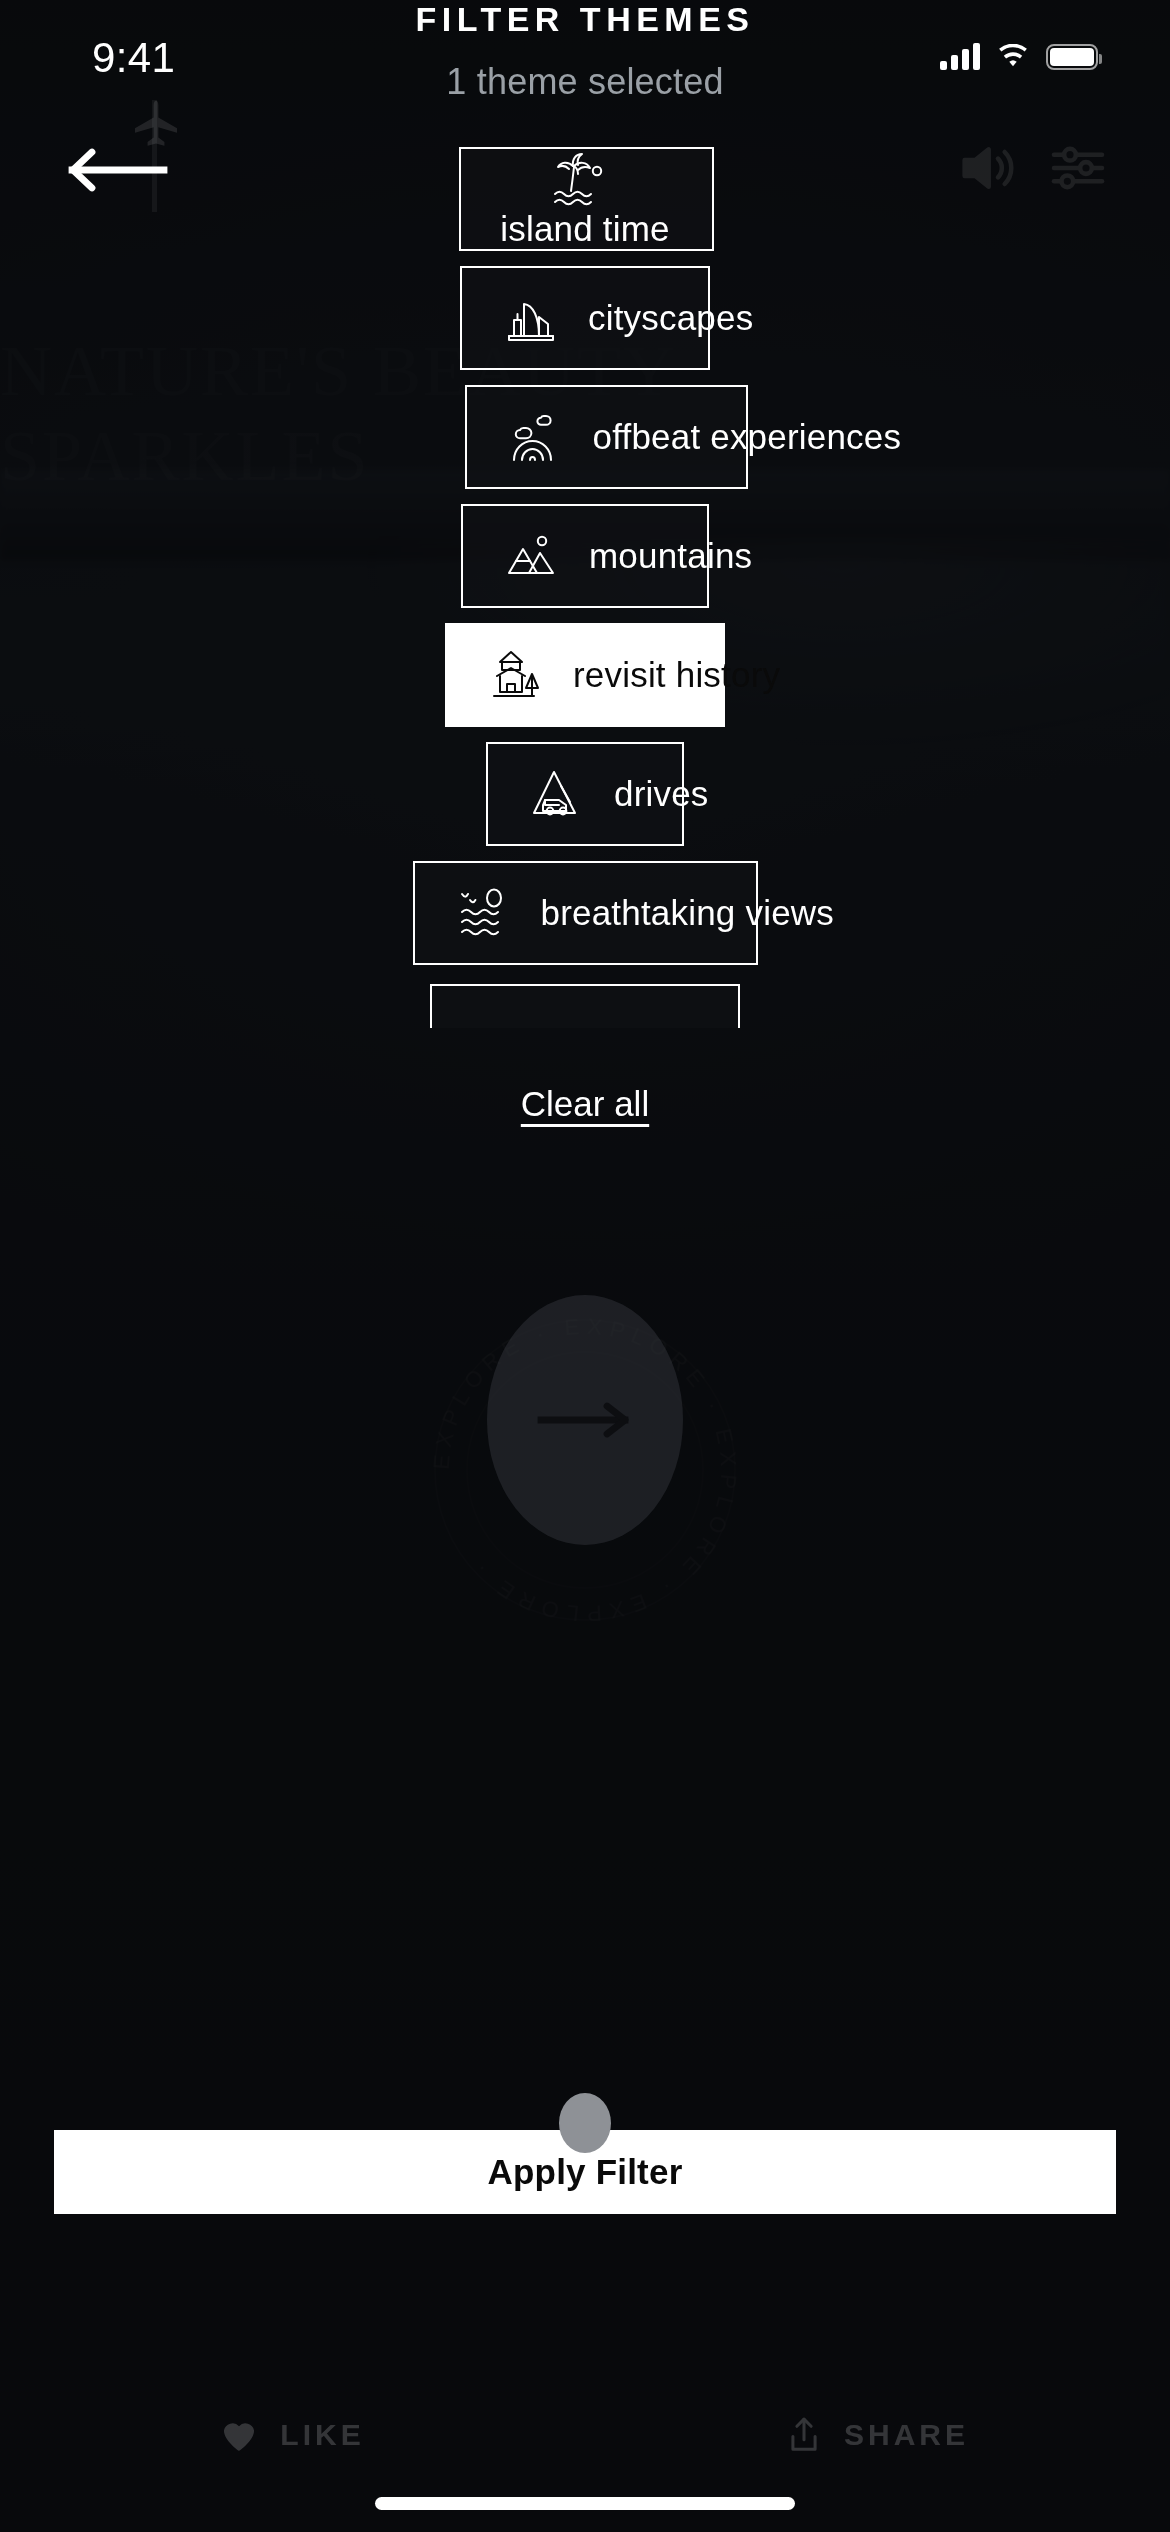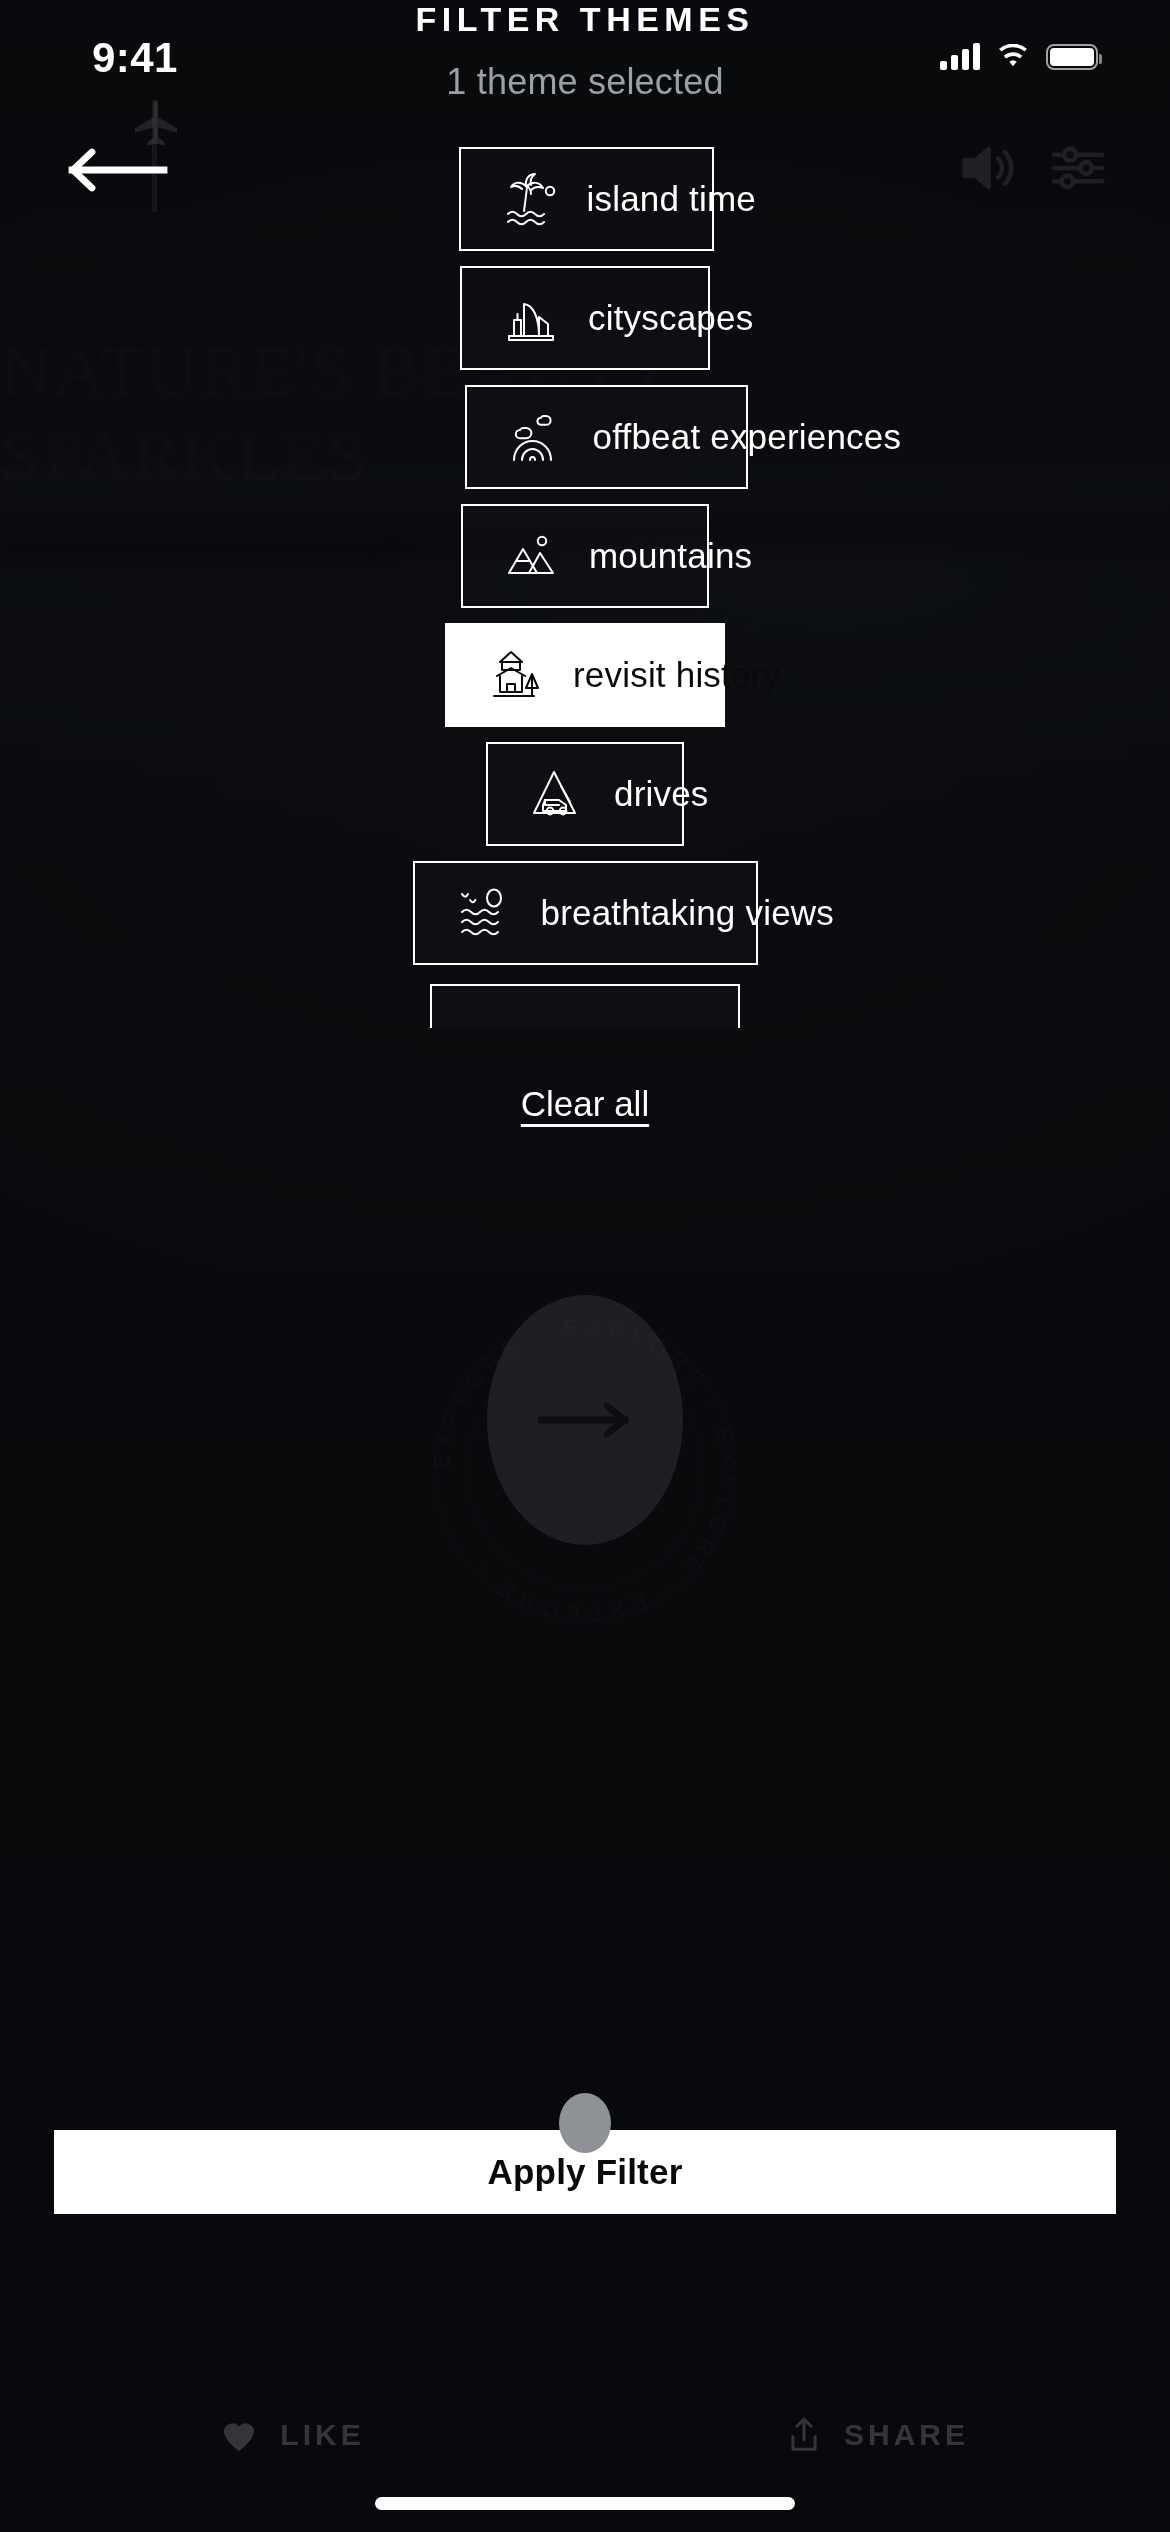--- a/index.html
+++ b/index.html
@@ -49,21 +49,21 @@
     position:absolute; inset:0; background:rgba(8,9,11,.80);
   }
 
   
   #status-bar{
     position:absolute; left:0; right:0; top:0; height:110px;
     display:flex; align-items:center; justify-content:space-between;
     padding:0 72px 0 92px; z-index:40;
   }
   #status-time{
-    color:#fff; font-size:42px; font-weight:700; letter-spacing:.4px;
+    color:#fff; font-size:42px; font-weight:400; letter-spacing:.4px;
     margin-top:6px;
   }
   #status-right{ display:flex; align-items:center; gap:16px; margin-top:4px; }
   .sig-bars{ display:flex; align-items:flex-end; gap:4px; height:26px; }
   .sig-bars i{ width:7px; background:#fff; border-radius:2px; display:block; }
   .sig-bars i:nth-child(1){ height:9px; }
   .sig-bars i:nth-child(2){ height:15px; }
   .sig-bars i:nth-child(3){ height:21px; }
   .sig-bars i:nth-child(4){ height:27px; }
   .batt{
@@ -130,21 +130,21 @@
   }
   .chip .chip-ico svg{ display:block; }
   .chip-label{
     color:#fff; font-size:35px; letter-spacing:.2px; white-space:nowrap;
     padding-right:6px;
   }
   .chip.selected{ background:#ffffff; border-color:#ffffff; }
   .chip.selected .chip-label{ color:#0a0a0a; font-weight:400; }
 
   
-  .chip.w1{ width:255px; }
+  .chip.w1{ width:255px;flex-direction:column; }
   .chip.w2{ width:250px; }
   .chip.w3{ width:283px;margin-left:42px; }
   .chip.w4{ width:248px; }
   .chip.w5{ width:280px; }
   .chip.w6{ width:198px; }
   .chip.w7{ width:345px; }
   .chip.w8{ width:305px; }
 
   .chip.off1{ margin-left:2px; }
   .chip.off3{ margin-right:0; }

